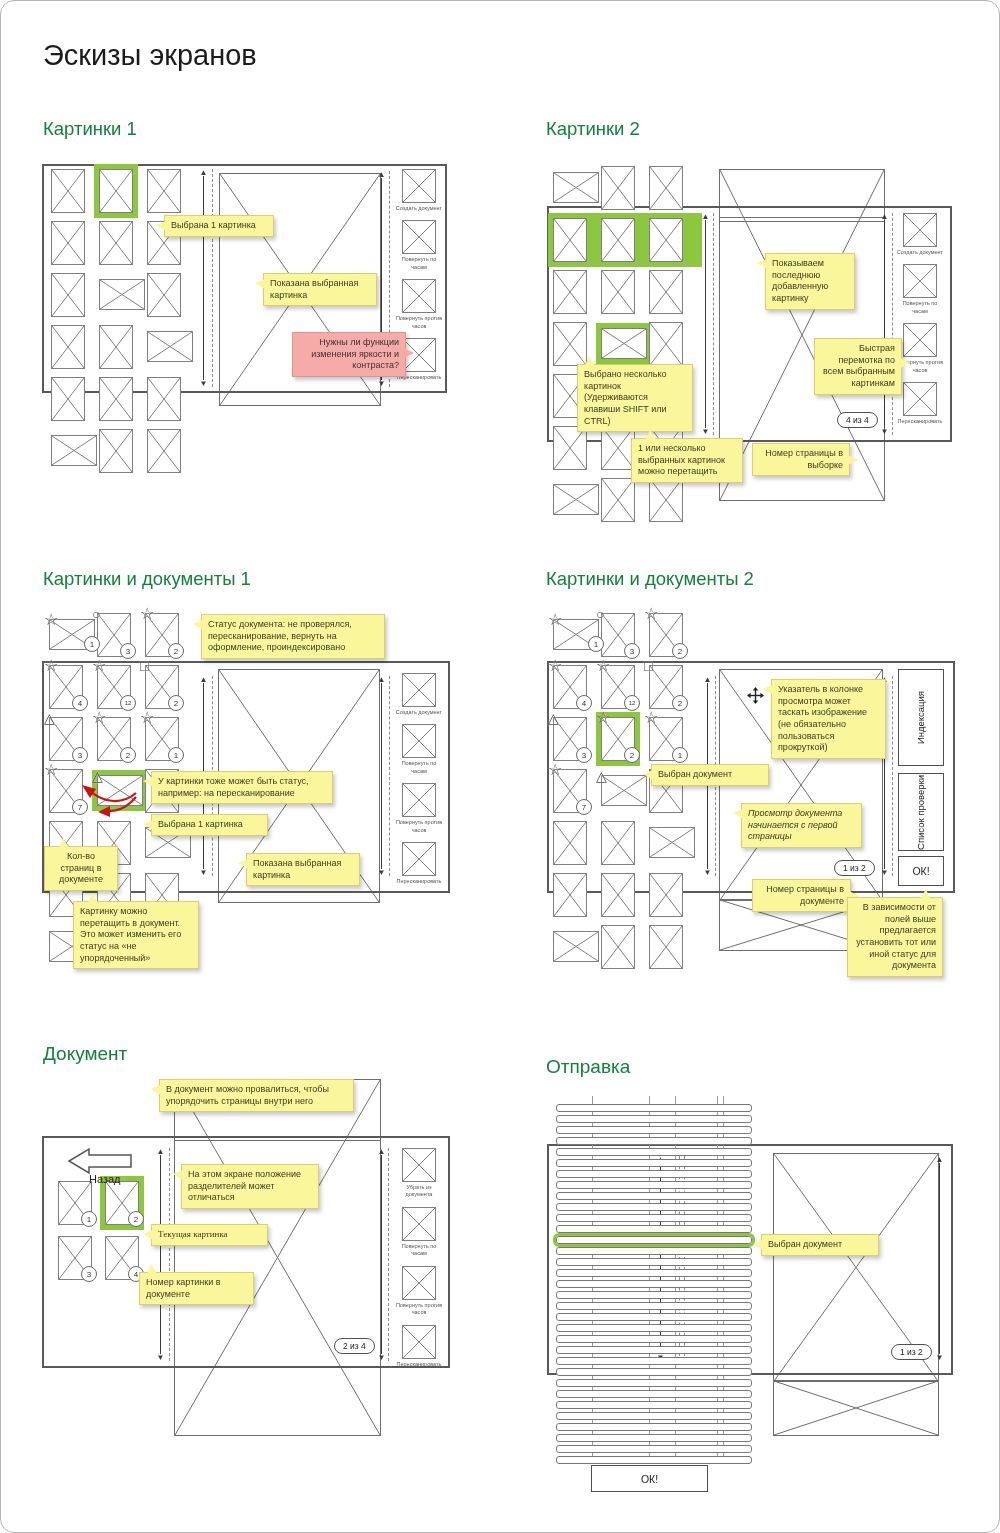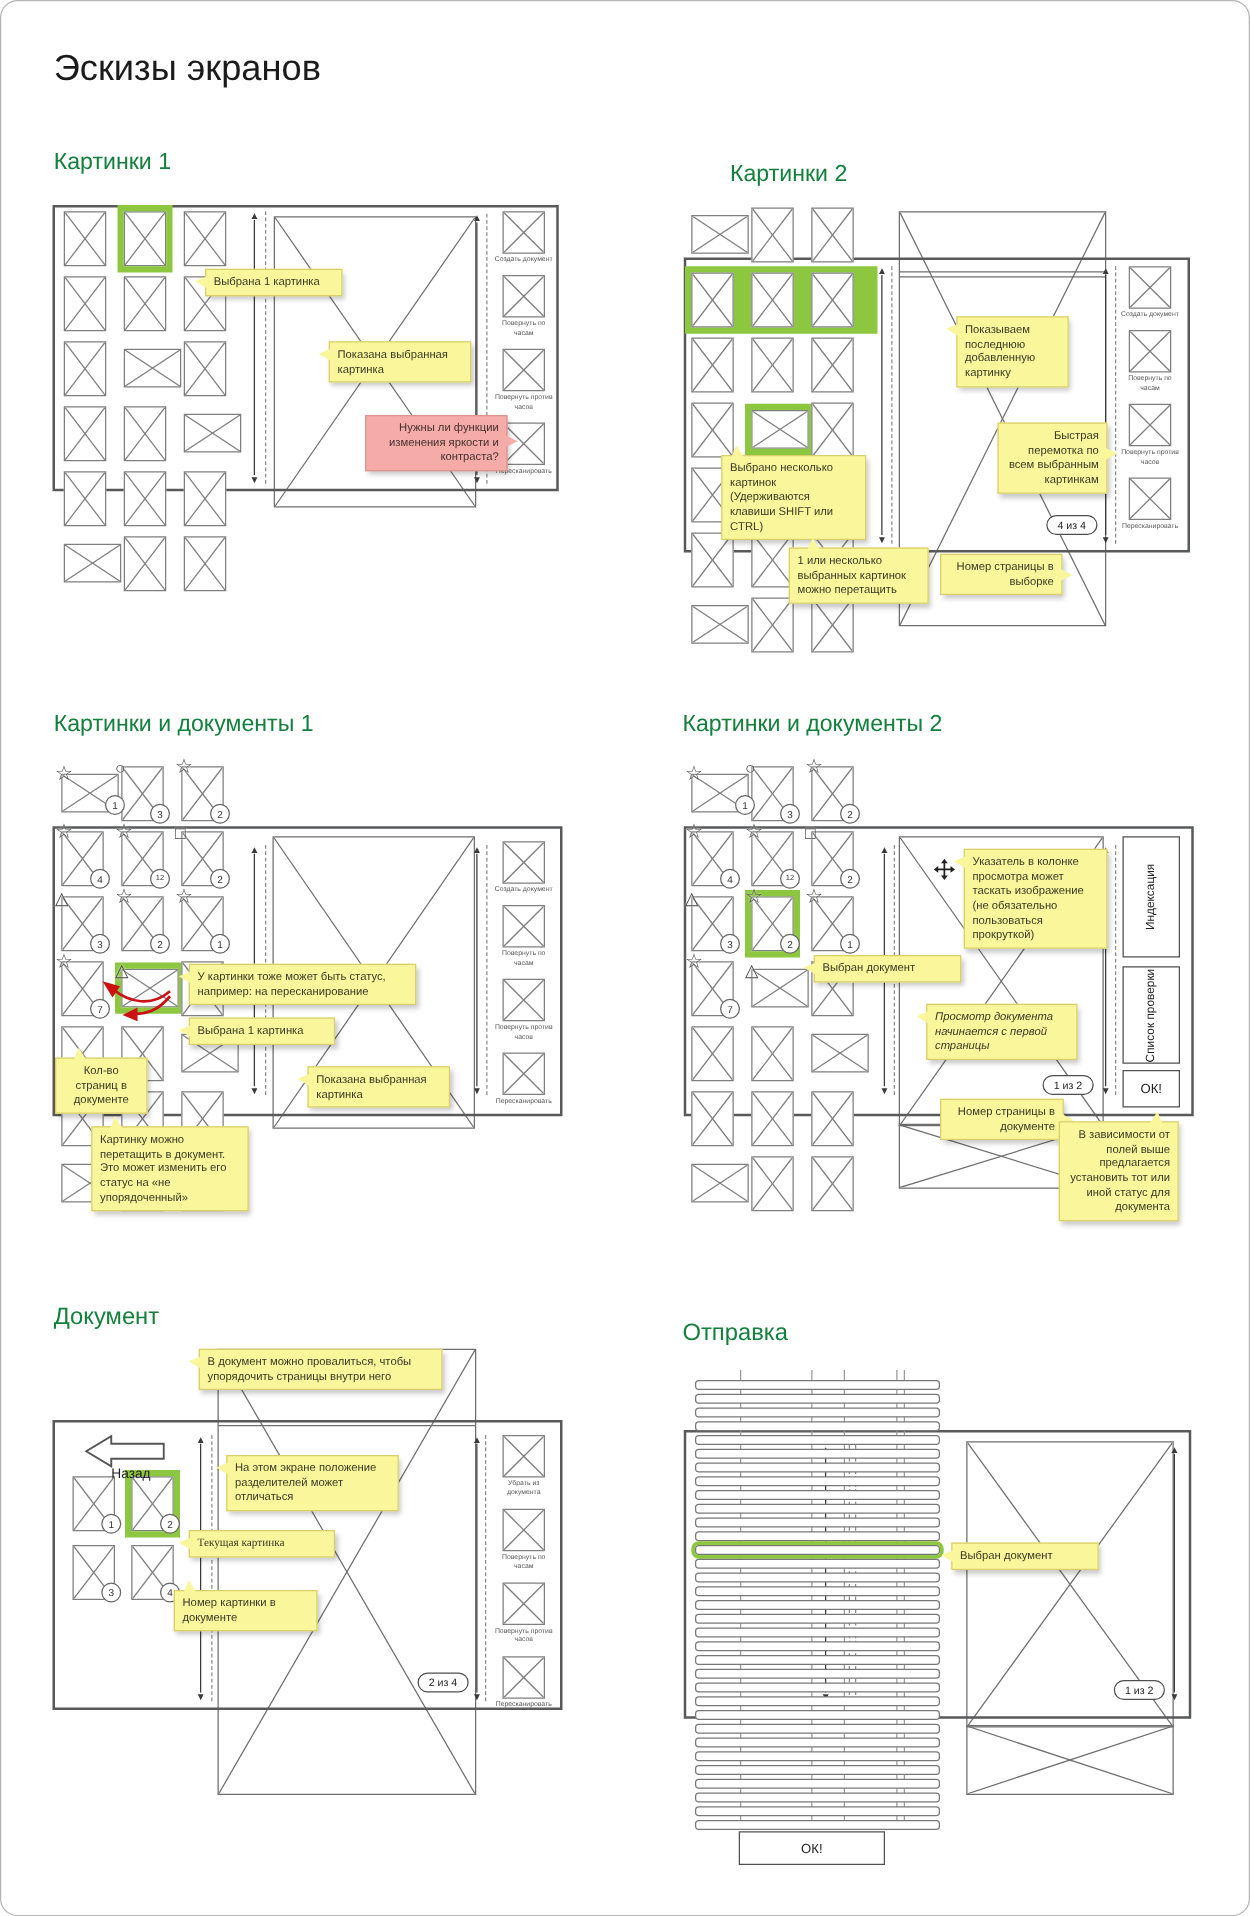--- a/index.html
+++ b/index.html
@@ -290,21 +290,21 @@
           </div>
           <div class="tlabel">Пересканировать</div>
         </div>
     </div>
     <div class="note tail-l" style="left:123px;top:99px;width:96px;">Выбрана 1 картинка</div>
     <div class="note tail-l" style="left:222px;top:157px;width:100px;">Показана выбранная картинка</div>
     <div class="note pink tail-r ar" style="left:251px;top:216px;width:100px;">Нужны ли функции изменения яркости и контраста?</div>
   </section>
 
   <section class="panel" style="left:545px;top:115px;width:430px;height:430px;">
-    <div class="ptitle" style="left:0px;top:12px;margin-left:38px;">Картинки 2</div>
+    <div class="ptitle" style="left:0px;top:2px;">Картинки 2</div>
     <div class="frame" style="left:1px;top:90px;width:401px;height:232px;"></div>
     <div class="grid" style="left:7px;top:50px;">
         <div class="grow">
           <div class="slot">
             <div class="thumb l">
               <svg class="xl">
                 <line x1="0" y1="0" x2="100%" y2="100%"></line>
                 <line x1="100%" y1="0" x2="0" y2="100%"></line>
               </svg>
             </div>
@@ -535,21 +535,21 @@
             <svg class="xl">
               <line x1="0" y1="0" x2="100%" y2="100%"></line>
               <line x1="100%" y1="0" x2="0" y2="100%"></line>
             </svg>
           </div>
           <div class="tlabel">Пересканировать</div>
         </div>
     </div>
     <div class="pill" style="left:291px;top:296px;">4 из 4</div>
     <div class="note tail-l" style="left:219px;top:137px;width:76px;">Показываем последнюю добавленную картинку</div>
-    <div class="note tail-r ar" style="left:252px;top:222px;width:74px;">Быстрая перемотка по всем выбранным картинкам</div>
+    <div class="note tail-r ar" style="left:268px;top:222px;width:74px;">Быстрая перемотка по всем выбранным картинкам</div>
     <div class="note tail-tl" style="left:31px;top:248px;width:102px;">Выбрано несколько картинок (Удерживаются клавиши SHIFT или CTRL)</div>
     <div class="note tail-t" style="left:85px;top:322px;width:98px;">1 или несколько выбранных картинок можно перетащить</div>
     <div class="note tail-r ar" style="left:206px;top:327px;width:84px;">Номер страницы в выборке</div>
   </section>
 
   <section class="panel" style="left:40px;top:565px;width:425px;height:440px;">
     <div class="ptitle" style="left:2px;top:2px;">Картинки и документы 1</div>
     <div class="frame" style="left:1px;top:95px;width:404px;height:228px;"></div>
     <div class="grid" style="left:8px;top:47px;">
         <div class="grow">
@@ -811,20 +811,21 @@
           </div>
           <div class="tlabel">Пересканировать</div>
         </div>
     </div>
     <svg class="redarrows" style="left:33px;top:213px;" width="70" height="42" viewBox="0 0 70 42">
       <path d="M62 14 C 48 26, 30 24, 16 12" fill="none" stroke="#cc1111" stroke-width="2.2"></path>
       <path d="M22 10 L8 6 L16 19 Z" fill="#cc1111"></path>
       <path d="M62 18 C 52 30, 42 33, 30 32" fill="none" stroke="#cc1111" stroke-width="2.2"></path>
       <path d="M36 27 L24 33 L36 38 Z" fill="#cc1111"></path>
     </svg>
+    <div class="note tail-l" style="left:160px;top:48px;width:170px;">Статус документа: не проверялся, пересканирование, вернуть на оформление, проиндексировано</div>
     <div class="note tail-l" style="left:110px;top:205px;width:168px;">У картинки тоже может быть статус, например: на пересканирование</div>
     <div class="note tail-l" style="left:110px;top:248px;width:103px;">Выбрана 1 картинка</div>
     <div class="note tail-t ac" style="left:3px;top:280px;width:60px;">Кол-во страниц в документе</div>
     <div class="note tail-l" style="left:205px;top:287px;width:100px;">Показана выбранная картинка</div>
     <div class="note tail-t" style="left:32px;top:335px;width:112px;">Картинку можно перетащить в документ. Это может изменить его статус на «не упорядоченный»</div>
   </section>
 
   <section class="panel" style="left:545px;top:565px;width:432px;height:450px;">
     <div class="ptitle" style="left:0px;top:2px;">Картинки и документы 2</div>
     <div class="frame" style="left:1px;top:95px;width:404px;height:228px;"></div>

